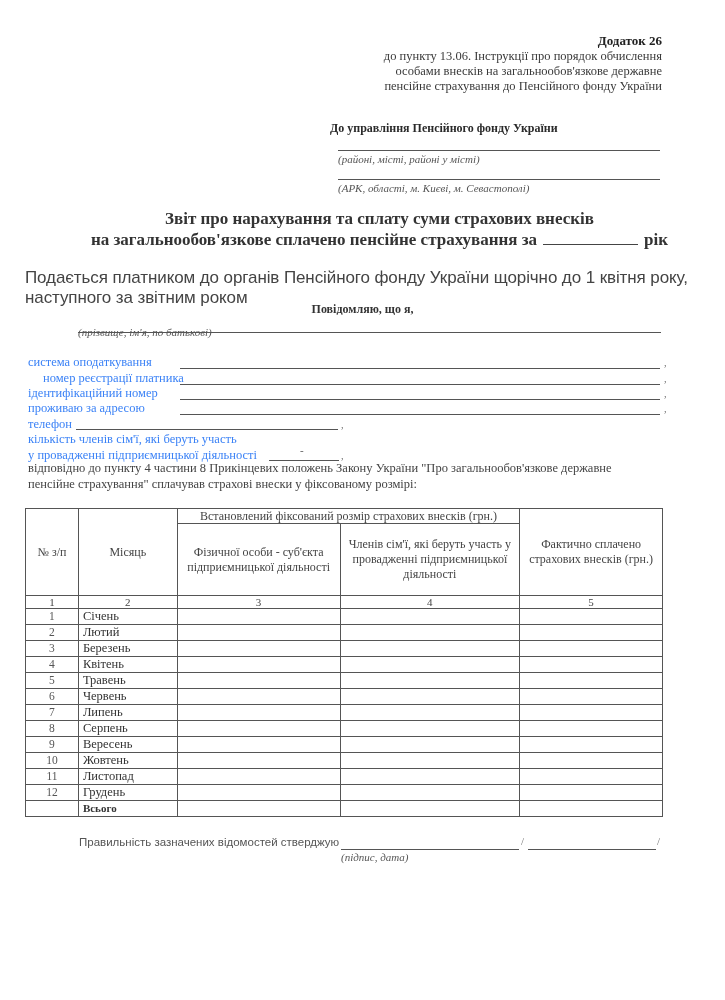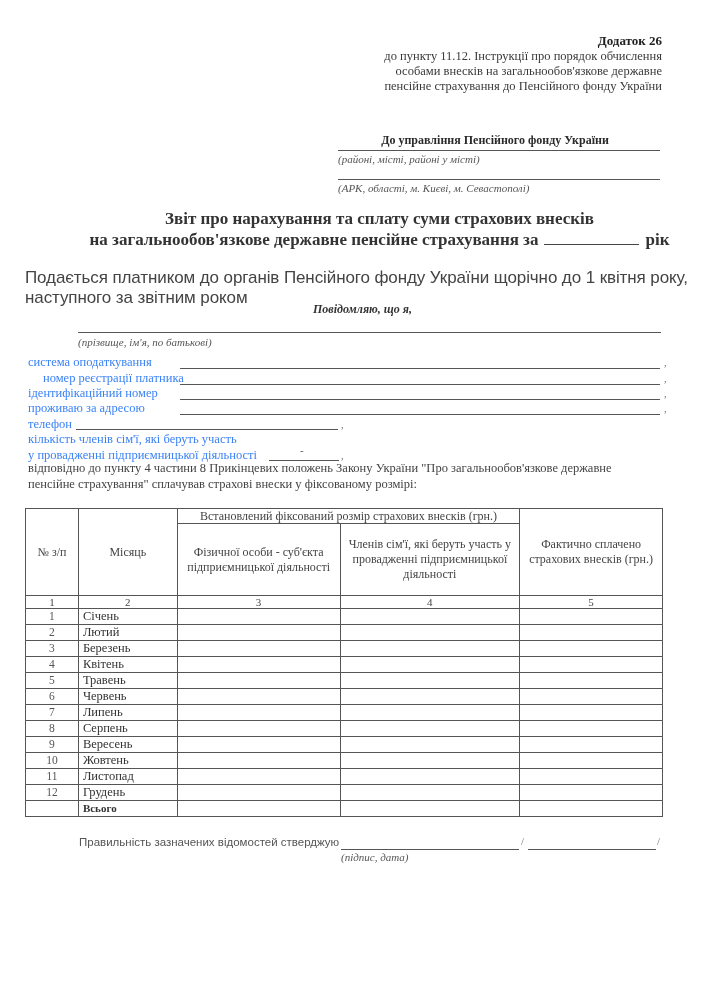--- a/index.html
+++ b/index.html
@@ -5,27 +5,27 @@
   html, body { margin: 0; padding: 0; }
   body {
     width: 725px; height: 1000px; background: #ffffff; position: relative;
     font-family: "Liberation Serif", "DejaVu Serif", serif; color: #3a3a3a;
     overflow: hidden;
   }
   .abs { position: absolute; }
   .right-block { position: absolute; right: 63px; text-align: right; font-size: 12.5px; line-height: 15px; }
   .appendix-title { top: 33px; font-weight: bold; font-size: 13px; color: #222; }
   .appendix-text { top: 49px; width: 330px; }
-  .to-office { position: absolute; top: 121px; left: 330px; width: 330px; text-align: center; font-weight: bold; font-size: 12px; color: #2a2a2a; margin-top: 12px; }
+  .to-office { position: absolute; top: 121px; left: 330px; width: 330px; text-align: left; font-weight: bold; font-size: 12px; color: #2a2a2a; }
   .line { position: absolute; height: 0; border-top: 1px solid #555; }
   .caption { position: absolute; font-style: italic; font-size: 11px; color: #555; text-align: left; }
   .title { position: absolute; left: 0; width: 725px; text-align: center; font-weight: bold; font-size: 17px; color: #333; line-height: 21px; padding-left: 17px; }
   .title-blank { display: inline-block; width: 95px; border-bottom: 1px solid #444; margin: 0 6px; height: 14px; vertical-align: baseline; }
   .submitted { position: absolute; top: 268px; left: 25px; font-family: "Liberation Sans", "DejaVu Sans", sans-serif; font-size: 17px; color: #444; letter-spacing: -0.1px; }
-  .notify { position: absolute; top: 302px; left: 0; width: 725px; text-align: center; font-weight: bold; font-size: 12px; color: #333; font-style: italic; }
+  .notify { position: absolute; top: 302px; left: 0; width: 725px; text-align: center; font-weight: bold; font-size: 12px; color: #333; }
   .field-label { position: absolute; left: 28px; font-size: 12.5px; color: #3b82f6; }
   .comma { position: absolute; font-size: 10px; color: #666; }
   .para { position: absolute; left: 28px; font-size: 12.5px; color: #444; line-height: 17px; }
 
   table.report {
     position: absolute; top: 508px; left: 25px; width: 638px;
     border-collapse: collapse; font-size: 12px; color: #444;
   }
   table.report td, table.report th {
     border: 1px solid #555; padding: 0 3px; font-weight: normal; text-align: center;
@@ -40,41 +40,41 @@
   table.report td.idx { font-size: 11.5px; color: #555; }
 
   .confirm { position: absolute; top: 836px; left: 79px; font-family: "Liberation Sans", "DejaVu Sans", sans-serif; font-size: 11.5px; color: #555; }
   .slash { position: absolute; font-size: 11px; color: #777; }
 </style>
 </head>
 <body>
 
 <div class="right-block appendix-title">Додаток 26</div>
 <div class="right-block appendix-text">
-  <div>до пункту 11.12. Інструкції про порядок обчислення</div>
+  <div>до пункту 13.06. Інструкції про порядок обчислення</div>
   <div>особами внесків на загальнообов'язкове державне</div>
   <div>пенсійне страхування до Пенсійного фонду України</div>
 </div>
 
 <div class="to-office">До управління Пенсійного фонду України</div>
 <div class="line" style="top:150px; left:338px; width:322px;"></div>
 <div class="caption" style="top:153px; left:338px; width:322px;">(районі, місті, районі у місті)</div>
 <div class="line" style="top:179px; left:338px; width:322px;"></div>
 <div class="caption" style="top:182px; left:338px; width:322px;">(АРК, області, м. Києві, м. Севастополі)</div>
 
 <div class="title" style="top:208px;">Звіт про нарахування та сплату суми страхових внесків</div>
 <div class="title" style="top:229px;">
-  <span>на загальнообов'язкове державне пенсійне страхування за</span><span class="title-blank"></span><span>рік</span>
+  <span>на загальнообов'язкове сплачено пенсійне страхування за</span><span class="title-blank"></span><span>рік</span>
 </div>
 
 <div class="submitted">Подається платником до органів Пенсійного фонду України щорічно до 1 квітня року, наступного за звітним роком</div>
 
 <div class="notify">Повідомляю, що я,</div>
 <div class="line" style="top:332px; left:78px; width:583px;"></div>
-<div class="caption" style="top:336px; left:78px; width:583px;">(прізвище, ім'я, по батькові)</div>
+<div class="caption" style="top:326px; left:78px; width:583px;">(прізвище, ім'я, по батькові)</div>
 
 <div class="field-label" style="top:355px;">система оподаткування</div>
 <div class="line" style="top:368px; left:180px; width:480px;"></div>
 <span class="comma" style="top:357px; left:664px;">,</span>
 
 <div class="field-label" style="top:371px;margin-left:15px;">номер реєстрації платника</div>
 <div class="line" style="top:384px; left:180px; width:480px;"></div>
 <span class="comma" style="top:373px; left:664px;">,</span>
 
 <div class="field-label" style="top:386px;">ідентифікаційний номер</div>

